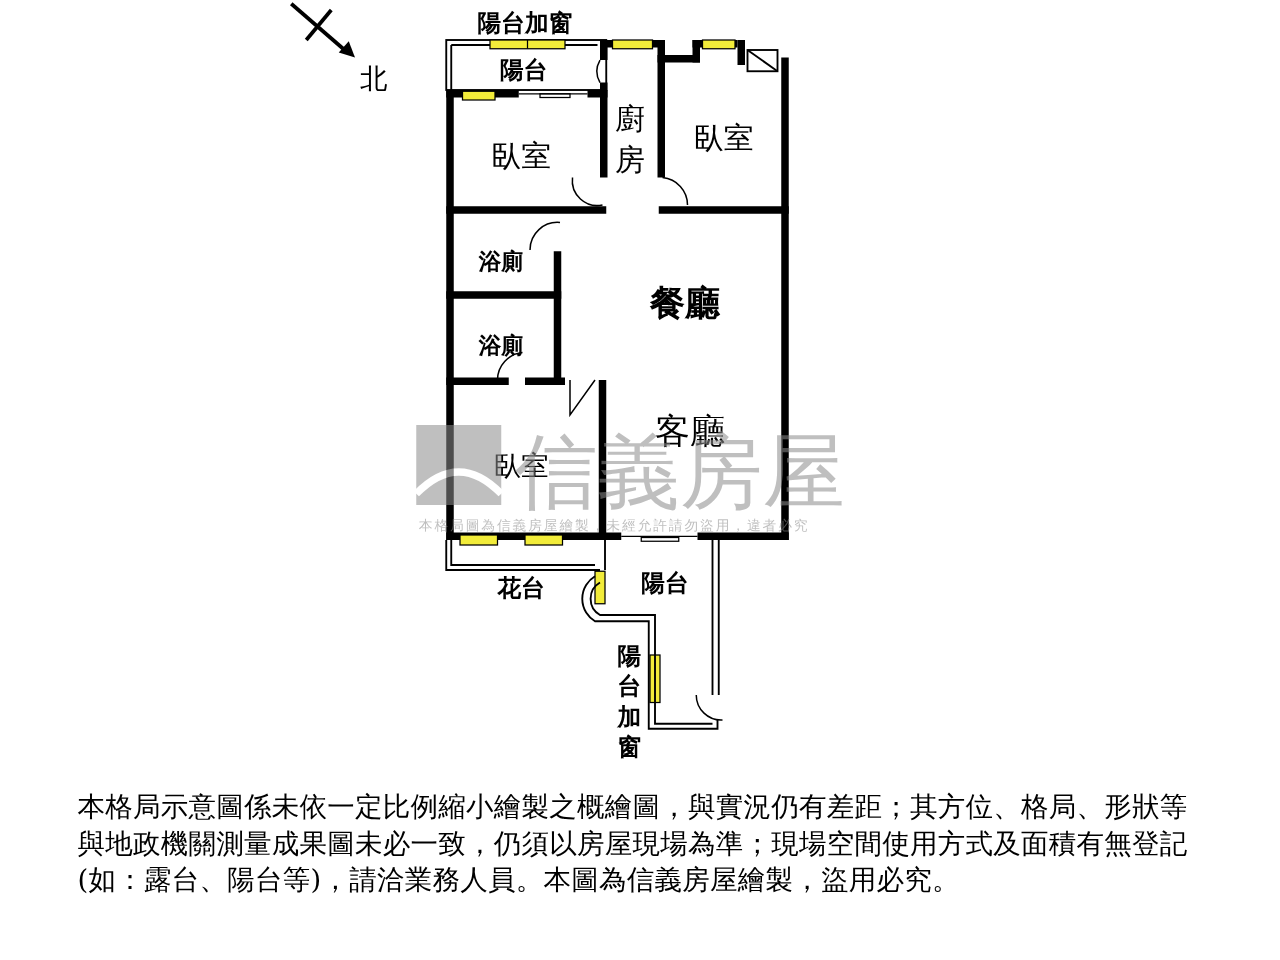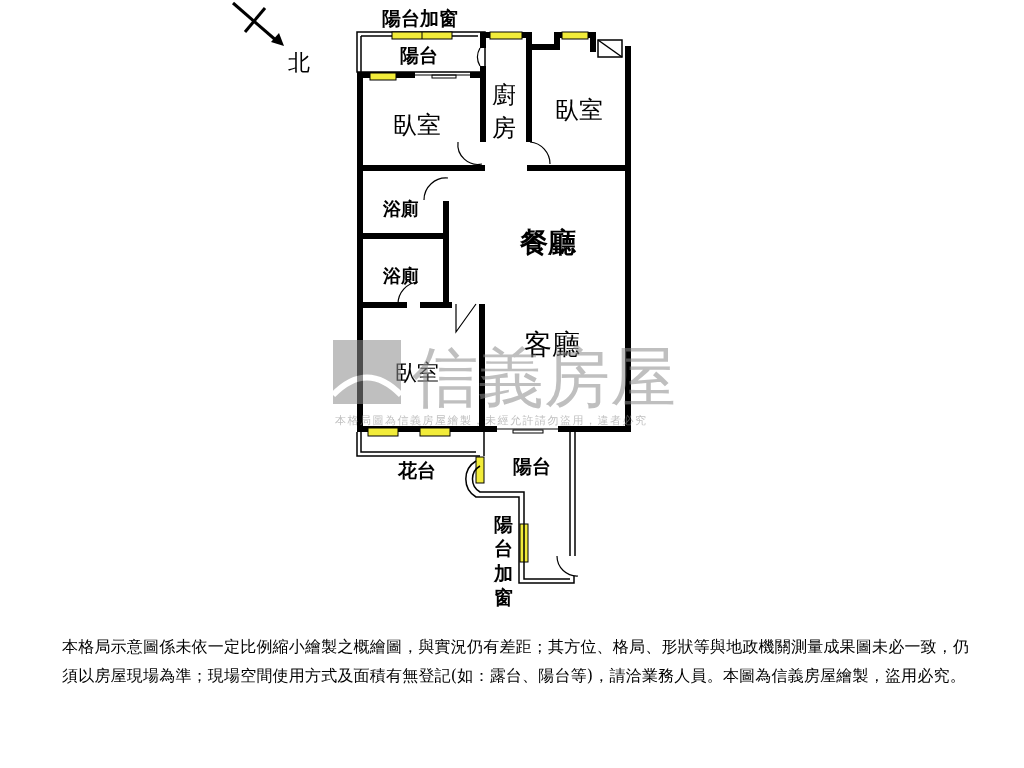--- a/index.html
+++ b/index.html
@@ -2,21 +2,21 @@
 <html><head>
 <meta charset="utf-8">
 <style>
   html, body { margin:0; padding:0; background:#ffffff; }
   body { width:1024px; height:768px; position:relative; overflow:hidden;
          font-family:"DejaVu Serif", serif; }
   #plan { position:absolute; left:0; top:0; width:1024px; height:630px; }
   .room-label { font-family:"DejaVu Serif", serif; fill:#000; }
   .wm-text { font-family:"DejaVu Sans", sans-serif; }
   #disclaimer { position:absolute; left:62px; top:632px; width:910px;
-    font-family:"DejaVu Serif", serif; font-size:16px; line-height:29px; color:#000; letter-spacing:0.2px; }
+    font-family:"DejaVu Serif", serif; font-size:22px; line-height:29px; color:#000; letter-spacing:0.2px; }
 </style>
 </head>
 <body>
 
 <svg id="plan" viewBox="0 0 1024 630" xmlns="http://www.w3.org/2000/svg">
 
   <g stroke="#000" stroke-width="3" fill="none">
     <line x1="233" y1="3" x2="278" y2="42"></line>
     <line x1="245" y1="32" x2="265" y2="8"></line>
   </g>

